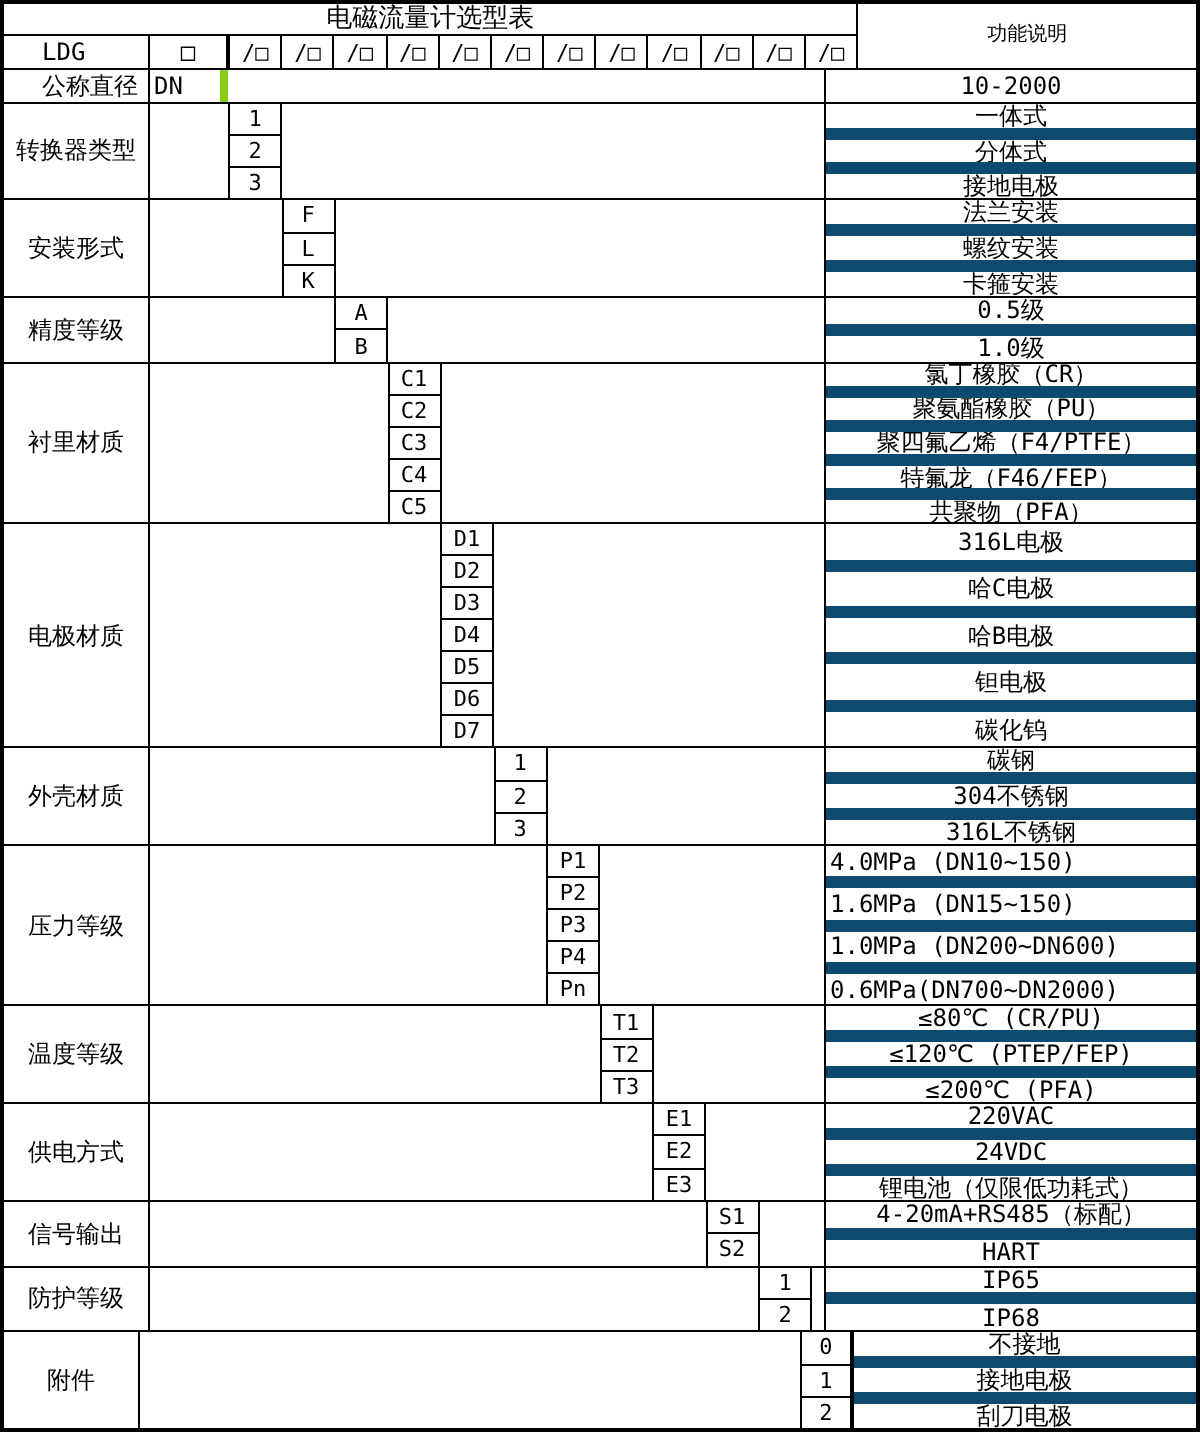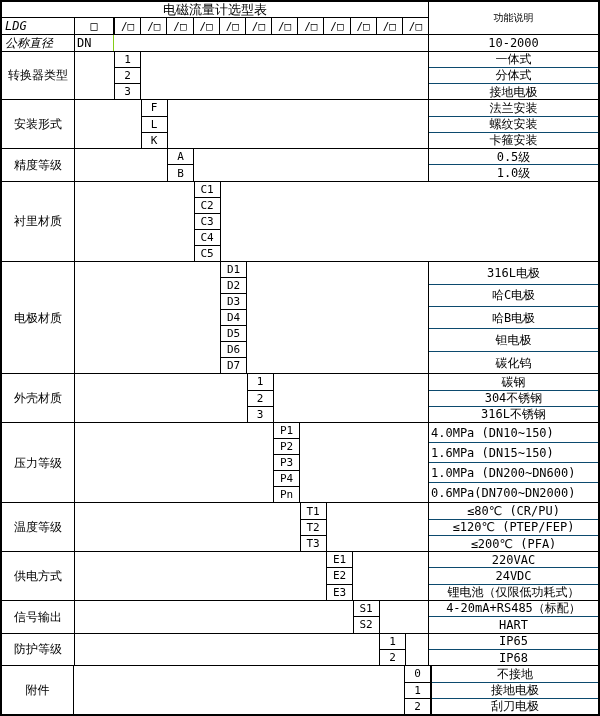--- a/index.html
+++ b/index.html
@@ -12,32 +12,32 @@
   }
   .band{display:flex;flex-direction:row;border-bottom:1px solid #000;min-height:0;}
   .band:last-child{border-bottom:none;}
   
   .hleft{width:430px;box-sizing:border-box;border-right:1px solid #000;display:flex;flex-direction:column;}
   .titlerow{flex:1;border-bottom:1px solid #000;display:flex;align-items:center;justify-content:center;font-size:13px;}
   .ldgrow{flex:1;display:flex;flex-direction:row;}
   .funchead{width:170px;display:flex;align-items:center;justify-content:center;font-size:10px;}
   
   .label{width:73px;box-sizing:border-box;border-right:1px solid #000;display:flex;align-items:center;justify-content:center;text-align:center;padding:0 1px;}
-  .label.lft{justify-content:flex-start;padding-left:3px;font-style:italic;}
+  .label.lft{justify-content:flex-start;padding-left:19px;}
   .mbox{width:39px;box-sizing:border-box;border-right:1px solid #000;display:flex;align-items:center;justify-content:center;}
   .slot{flex:1;border-left:1px solid #000;display:flex;align-items:center;justify-content:center;font-size:11px;overflow:hidden;}
   .slot:first-of-type{border-left:none;}
-  .dncode{width:39px;box-sizing:border-box;border-right:1px solid #84cc16;display:flex;align-items:center;padding-left:2px;}
+  .dncode{width:39px;box-sizing:border-box;border-right:4px solid #84cc16;display:flex;align-items:center;padding-left:2px;}
   .indent{flex:0 0 auto;}
   .codes{width:27px;box-sizing:border-box;border-left:1px solid #000;border-right:1px solid #000;display:flex;flex-direction:column;}
   .code{flex:1;border-bottom:1px solid #000;display:flex;align-items:center;justify-content:center;font-size:11px;overflow:hidden;}
   .code:last-child{border-bottom:none;}
   .fill{flex:1 1 auto;}
-  .funcs{width:170px;box-sizing:border-box;border-left:1px solid #000;display:flex;flex-direction:column;}
-  .func{flex:1;border-bottom:1px solid #0c4a6e;display:flex;align-items:center;justify-content:center;overflow:hidden;white-space:nowrap;}
+  .funcs{width:186px;box-sizing:border-box;border-left:1px solid #000;display:flex;flex-direction:column;}
+  .func{flex:1;border-bottom:6px solid #0c4a6e;display:flex;align-items:center;justify-content:center;overflow:hidden;white-space:nowrap;}
   .func:last-child{border-bottom:none;}
   .funcs.leftal .func{justify-content:flex-start;padding-left:2px;}
 </style>
 </head>
 <body>
 
 <div class="wrap">
 
   <div class="band" style="flex:2">
     <div class="hleft">
@@ -121,20 +121,27 @@
     <div class="label">衬里材质</div>
     <div class="indent" style="width:118.5px"></div>
     <div class="codes">
       <div class="code">C1</div>
       <div class="code">C2</div>
       <div class="code">C3</div>
       <div class="code">C4</div>
       <div class="code">C5</div>
     </div>
     <div class="fill"></div>
+    <div class="funcs">
+      <div class="func">氯丁橡胶（CR）</div>
+      <div class="func">聚氨酯橡胶（PU）</div>
+      <div class="func">聚四氟乙烯（F4/PTFE）</div>
+      <div class="func">特氟龙（F46/FEP）</div>
+      <div class="func">共聚物（PFA）</div>
+    </div>
   </div>
 
   <div class="band" style="flex:7">
     <div class="label">电极材质</div>
     <div class="indent" style="width:145px"></div>
     <div class="codes">
       <div class="code">D1</div>
       <div class="code">D2</div>
       <div class="code">D3</div>
       <div class="code">D4</div>

